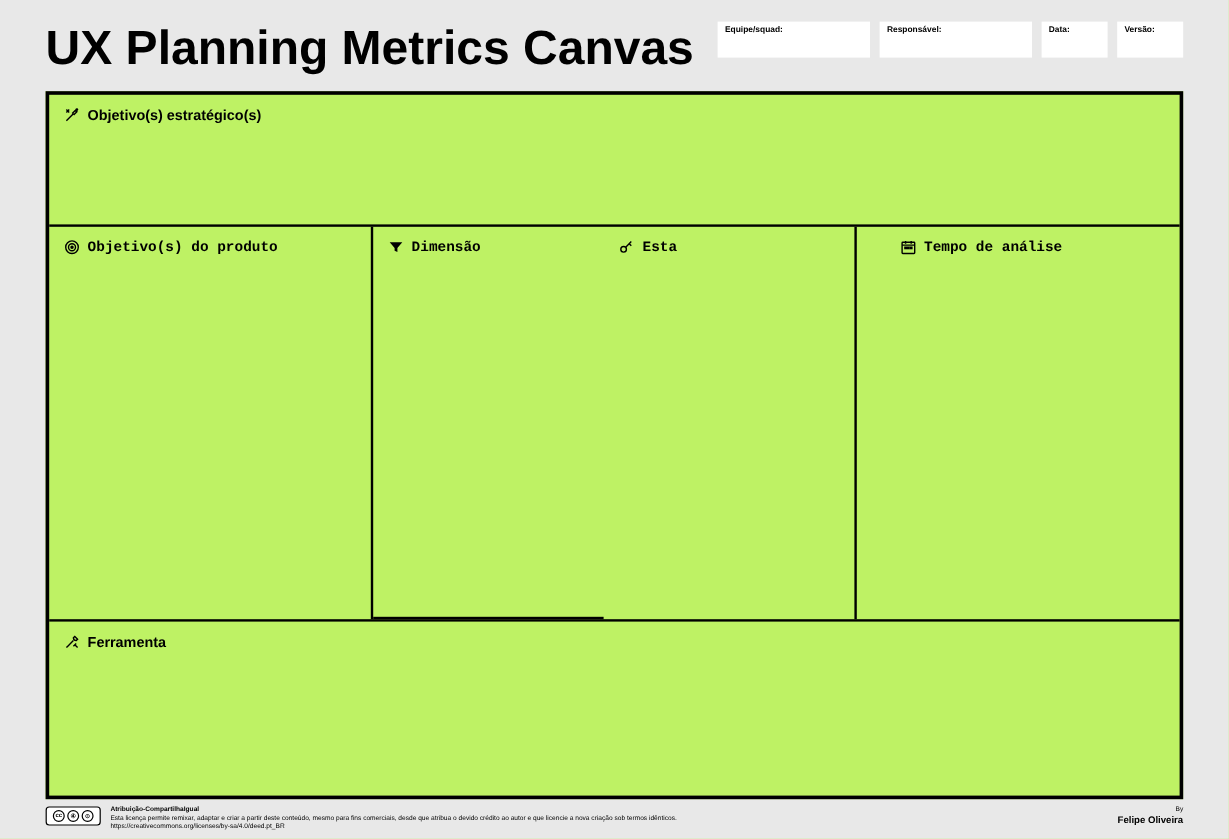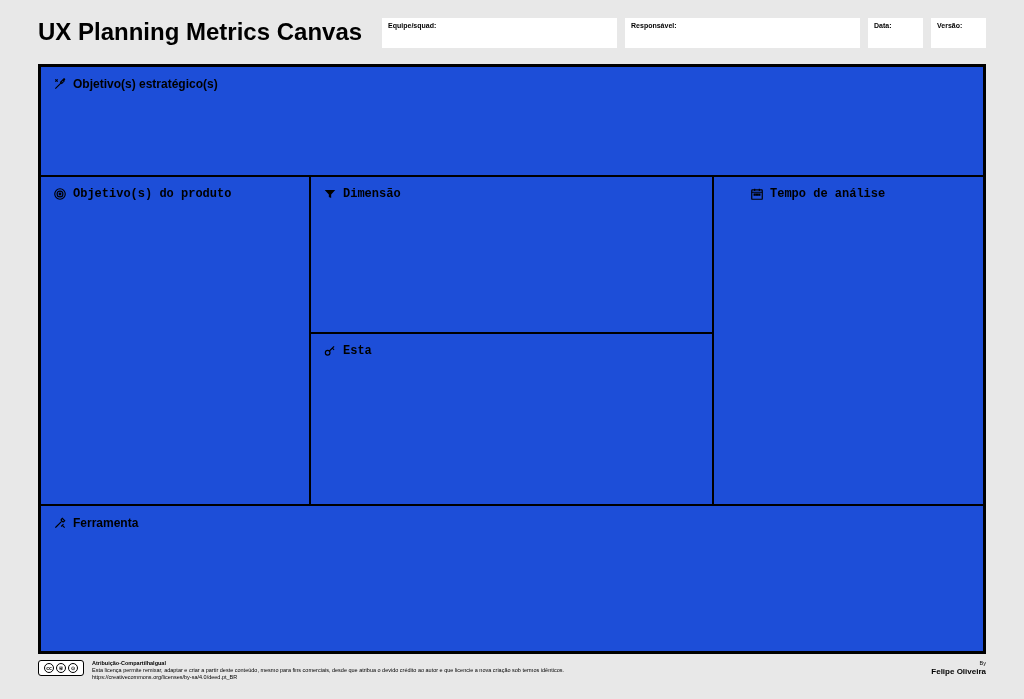--- a/index.html
+++ b/index.html
@@ -11,21 +11,21 @@
       padding: 18px 38px 8px 38px;
       position: relative;
     }
     .header {
       display: flex;
       align-items: flex-start;
       gap: 12px;
       margin-bottom: 16px;
     }
     .title {
-      font-size: 24px;
+      font-size: 40px;
       font-weight: 900;
       color: #000;
       flex: 0 0 auto;
       line-height: 1;
       padding-top: 2px;
     }
     .meta-fields {
       display: flex;
       gap: 8px;
       flex: 1;
@@ -39,21 +39,21 @@
       font-weight: 700;
       color: #000;
     }
     .mf1 { flex: 1 1 170px; }
     .mf2 { flex: 1 1 170px; }
     .mf3 { flex: 0 0 55px; }
     .mf4 { flex: 0 0 55px; }
 
     .canvas {
       border: 3px solid #000;
-      background: #1d4ed8;
+      background: #bef264;
       height: 590px;
       display: flex;
       flex-direction: column;
     }
     .section {
       position: relative;
       padding: 10px 12px;
     }
     .section-header {
       display: flex;
@@ -84,21 +84,20 @@
       border-bottom: 2px solid #000;
       font-family: Liberation Mono, monospace;
     }
     .col-left {
       flex: 0 0 270px;
       border-right: 2px solid #000;
     }
     .col-mid {
       flex: 1;
       display: flex;
-      flex-direction: column;
       border-right: 2px solid #000;
     }
     .mid-top {
       flex: 0 0 48%;
       border-bottom: 2px solid #000;
     }
     .mid-bot {
       flex: 1;
     }
     .col-right {

